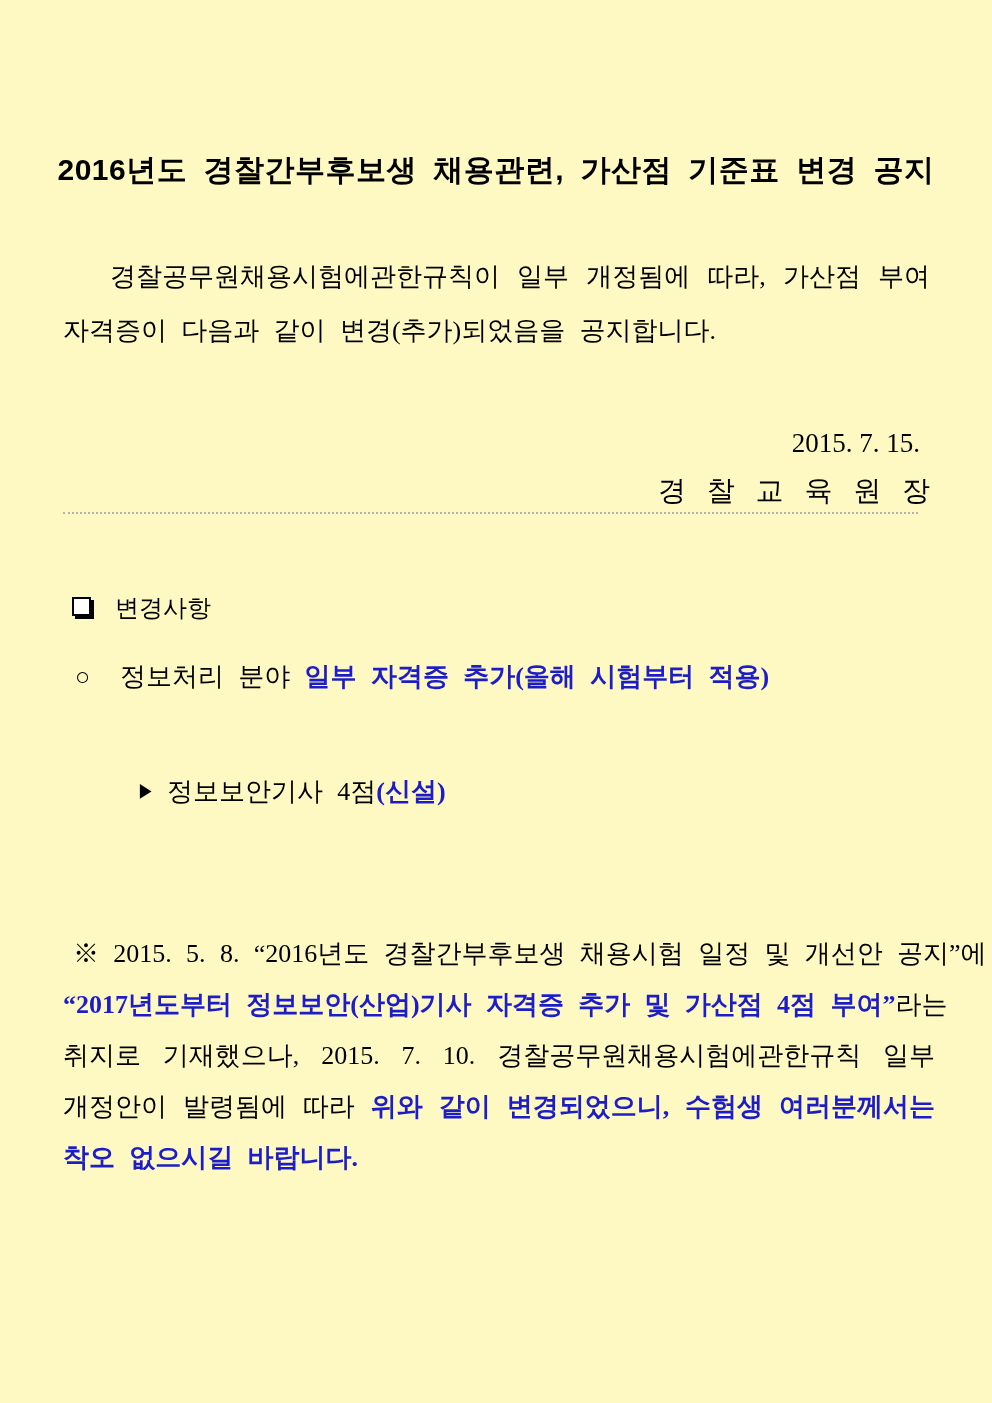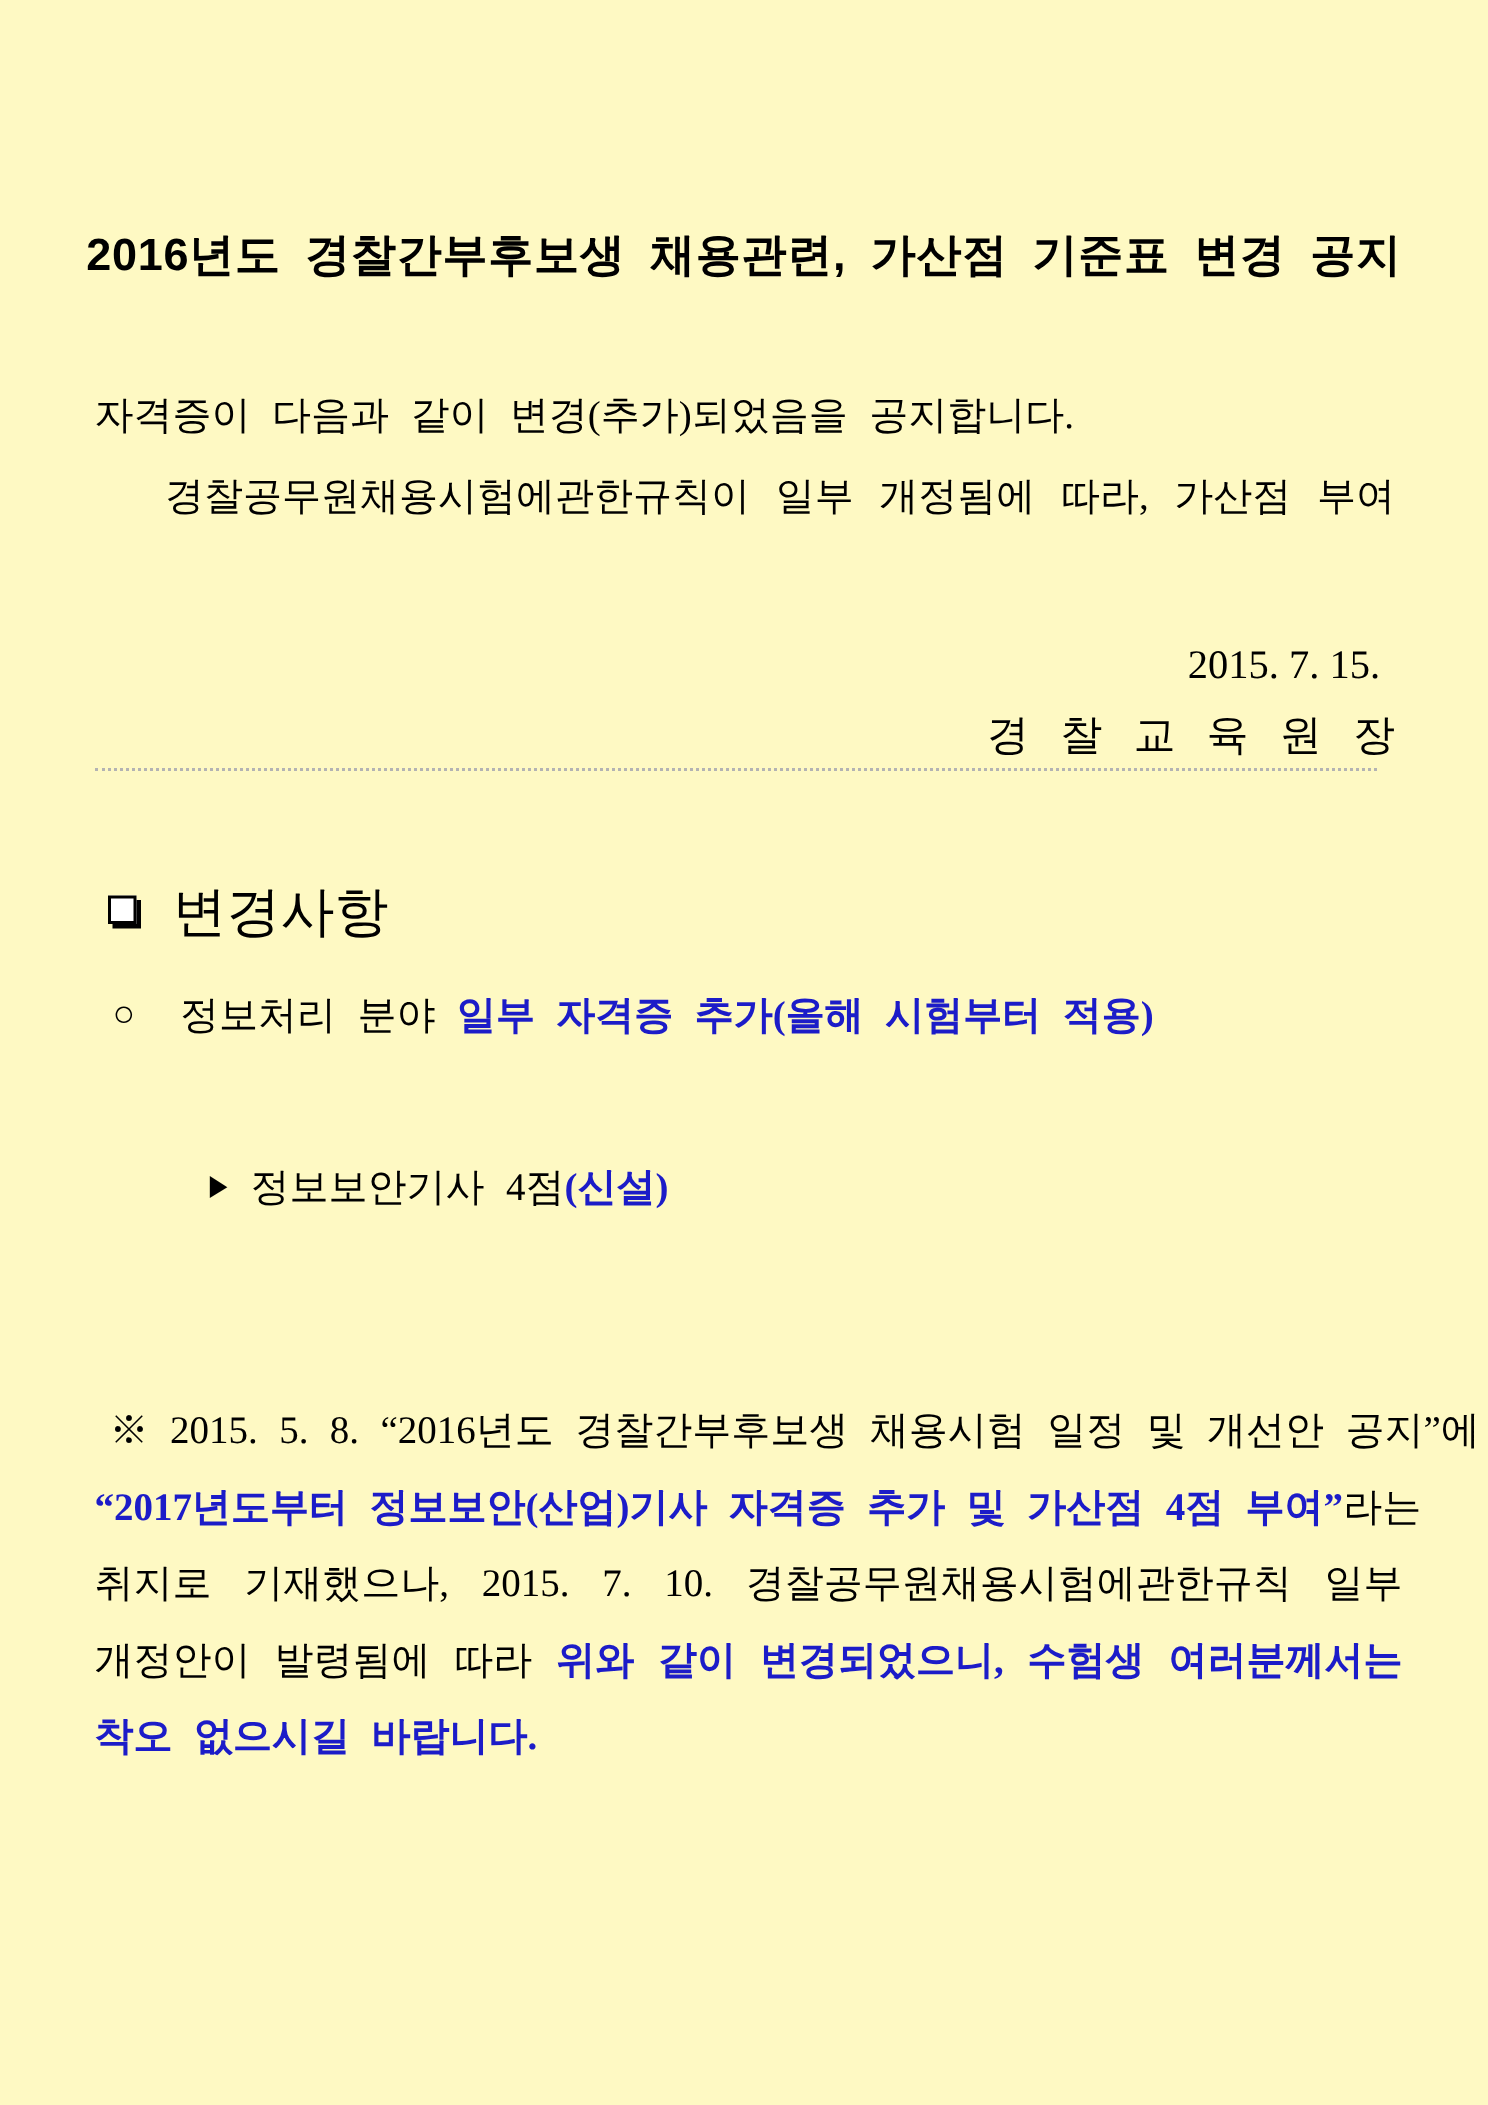--- a/index.html
+++ b/index.html
@@ -13,21 +13,21 @@
     font-weight:700; font-size:30px; letter-spacing:0.5px; white-space:nowrap;
     word-spacing:0.25em;
   }
   .line { margin:0; font-size:26px; line-height:54px; word-spacing:0.30em; white-space:nowrap; }
   .stretch { text-align:justify; text-align-last:justify; text-justify:inter-word; }
   .intro { position:absolute; top:250px; left:63px; right:62px; }
   .intro .indent { text-indent:47px; }
   .date-line { position:absolute; top:424px; right:72px; font-size:27px; line-height:38px; }
   .signer-line { position:absolute; top:474px; right:60px; font-size:28px; line-height:38px; letter-spacing:2px;font-family:Liberation Mono, monospace; }
   .divider { position:absolute; top:512px; left:63px; width:855px; height:0; border-top:2px dotted #b3b3b3; }
-  .section-header { position:absolute; top:590px; left:72px; display:flex; align-items:center; font-size:36px; line-height:36px; }
+  .section-header { position:absolute; top:590px; left:72px; display:flex; align-items:center; font-size:24px; line-height:36px; }
   .sq {
     width:15px; height:15px; border:2px solid #000; background:#fff;
     box-shadow:3px 3px 0 #000; display:inline-block; margin-right:24px; margin-top:-4px;
   }
   .rule { position:absolute; top:650px; left:63px; right:57px; }
   .rule .circle { position:absolute; left:12px; top:0; font-size:25px; line-height:54px; }
   .rule-lines { margin-left:57px; }
   .cert { position:absolute; left:137px; font-size:26px; line-height:36px; word-spacing:0.30em; white-space:nowrap; }
   .cert-1 { top:774px; }
   .cert-2 { top:829px; }
@@ -38,22 +38,22 @@
   .hl { color:#1C1CC8; font-weight:700; }
 </style>
 </head>
 <body>
 
 <div class="page">
 
   <h1 class="title">2016년도 경찰간부후보생 채용관련, 가산점 기준표 변경 공지</h1>
 
   <div class="intro">
+    <p class="line stretch indent">경찰공무원채용시험에관한규칙이 일부 개정됨에 따라, 가산점 부여</p>
     <p class="line">자격증이 다음과 같이 변경(추가)되었음을 공지합니다.</p>
-    <p class="line stretch indent">경찰공무원채용시험에관한규칙이 일부 개정됨에 따라, 가산점 부여</p>
   </div>
 
   <div class="date-line">2015. 7. 15.</div>
   <div class="signer-line">경 찰 교 육 원 장</div>
 
   <div class="divider"></div>
 
   <div class="section-header">
     <span class="sq"></span>
     <span>변경사항</span>

